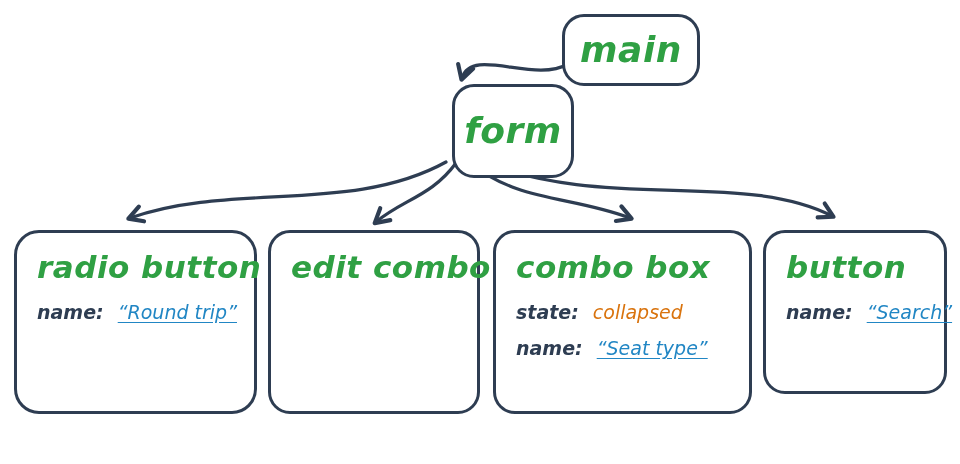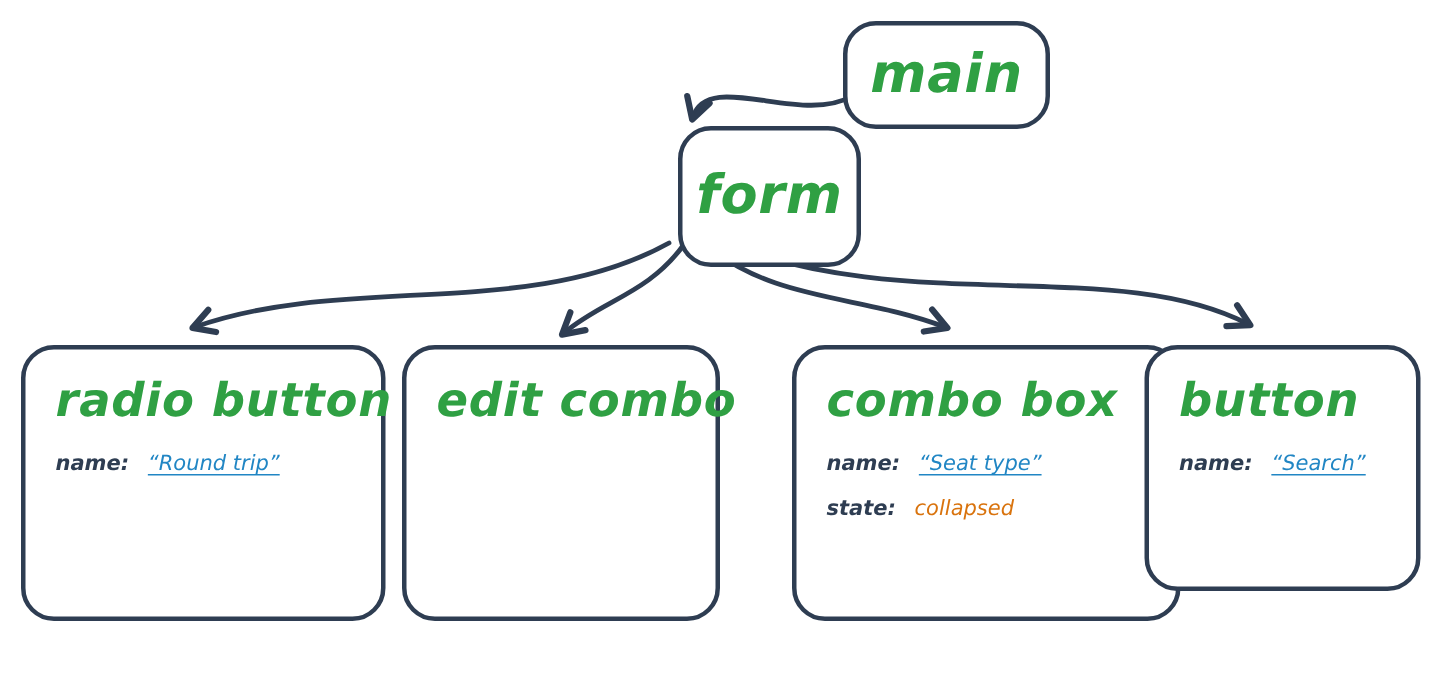--- a/index.html
+++ b/index.html
@@ -44,21 +44,21 @@
   }
   .node-small .node-title{
     font-size:36px;
     line-height:1;
     display:flex;align-items:center;justify-content:center;
     width:100%;height:100%;
   }
   .node-big{padding:16px 18px 0 20px;}
   .node-big .node-title{font-size:31px;margin-bottom:16px;}
   .prop{
-    font-size:14px;
+    font-size:19px;
     font-style:italic;
     margin-bottom:14px;
     white-space:nowrap;
   }
   .prop-label{
     color:var(--ink);
     font-weight:700;
     margin-right:8px;
   }
   .prop-value{font-weight:500;}
@@ -93,41 +93,41 @@
   </svg>
 
   <div class="node node-small" style="left:562px;top:14px;width:138px;height:72px;">
     <div class="node-title">main</div>
   </div>
 
   <div class="node node-small" style="left:404px;top:84px;width:122px;height:94px;margin-left:48px;">
     <div class="node-title">form</div>
   </div>
 
-  <div class="node node-big" style="left:14px;top:230px;width:243px;height:184px;">
+  <div class="node node-big" style="left:14px;top:230px;width:243px;height:184px;border-radius:25px;">
     <div class="node-title">radio button</div>
     <div class="prop">
       <span class="prop-label">name:</span>
       <span class="prop-value val-name">“Round trip”</span>
     </div>
   </div>
 
   <div class="node node-big" style="left:268px;top:230px;width:212px;height:184px;">
     <div class="node-title">edit combo</div>
   </div>
 
-  <div class="node node-big" style="left:493px;top:230px;width:259px;height:184px;margin-left:35px;">
+  <div class="node node-big" style="left:493px;top:230px;width:259px;height:184px;">
     <div class="node-title">combo box</div>
+    <div class="prop">
+      <span class="prop-label">state:</span>
+      <span class="prop-value val-state">collapsed</span>
+    </div>
     <div class="prop">
       <span class="prop-label">name:</span>
       <span class="prop-value val-name">“Seat type”</span>
-    </div>
-    <div class="prop">
-      <span class="prop-label">state:</span>
-      <span class="prop-value val-state">collapsed</span>
     </div>
   </div>
 
   <div class="node node-big" style="left:763px;top:230px;width:184px;height:164px;">
     <div class="node-title">button</div>
     <div class="prop">
       <span class="prop-label">name:</span>
       <span class="prop-value val-name">“Search”</span>
     </div>
   </div>

